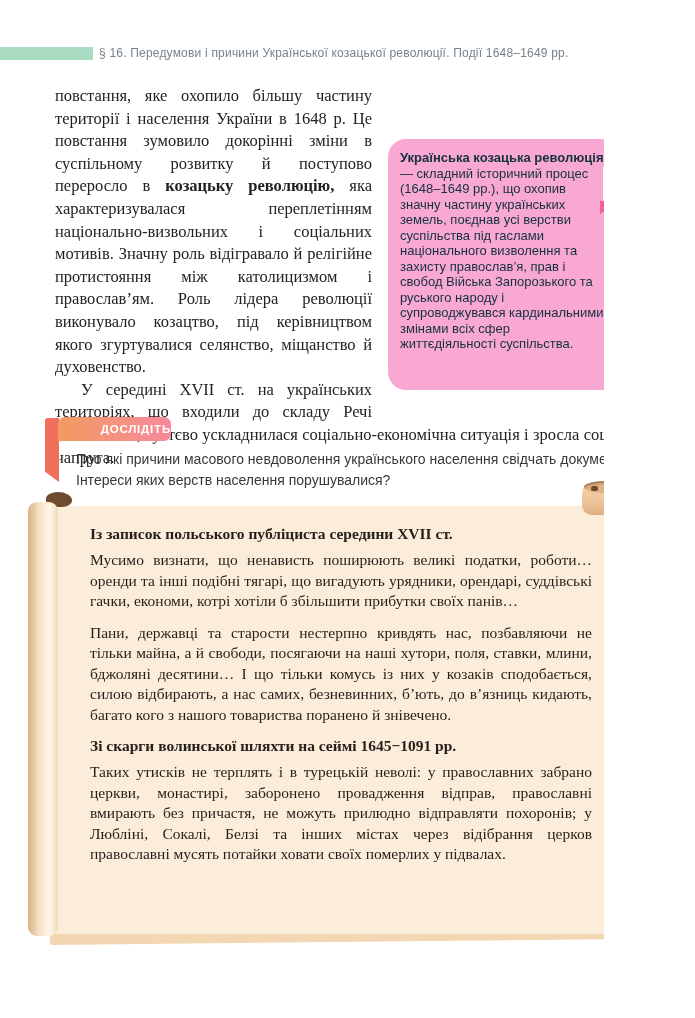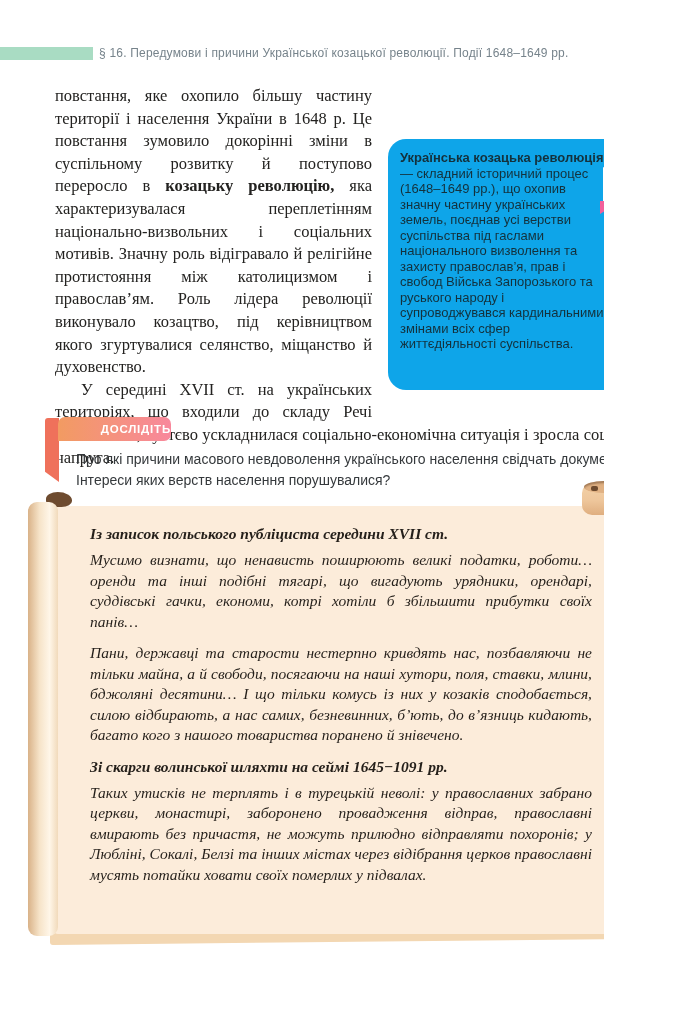--- a/index.html
+++ b/index.html
@@ -13,21 +13,21 @@
 
   
   .content{position:absolute;left:55px;top:85px;width:597px;
            font-family:"Liberation Serif",serif;font-size:16.5px;line-height:22.6px;
            color:#232220;text-align:justify;}
   .content p{margin:0;}
   .p2{text-indent:26px;}
 
   
   .def-box{position:relative;float:right;width:296px;height:251px;margin:54px -32px 12px 16px;
-           background:#0ea5e9;border-radius:18px;}
+           background:#f9a8d4;border-radius:18px;}
   .def-strip{position:absolute;right:0;top:0;width:72px;height:100%;background:#a6dabe;
              border-radius:0 9px 9px 0;}
   .def-text{position:absolute;left:12px;top:11px;width:204px;
             font-family:"Liberation Sans",sans-serif;font-size:13px;line-height:15.5px;
             color:#14313c;text-align:left;text-indent:0;}
   .def-text b{font-weight:bold;}
 
   
   .def-icon{position:absolute;right:42px;top:8px;width:40px;height:66px;}
   .ic-bubble{position:absolute;left:6px;top:0;width:30px;height:13px;background:#ef5f99;border-radius:7px;}
@@ -64,21 +64,21 @@
         background:linear-gradient(180deg,#f3d2a8 0%,#eec69b 55%,#dfae7f 100%);}
   .scroll-right-roll:before{content:"";position:absolute;left:2px;top:-2px;right:2px;height:12px;
         border-radius:50%;background:#e0b183;box-shadow:inset 0 2px 2px rgba(110,75,47,.55);}
   .scroll-right-roll:after{content:"";position:absolute;left:9px;top:3px;width:7px;height:5px;
         background:#6e4b2f;border-radius:2px;box-shadow:20px 1px 0 -1px #6e4b2f;}
   .scroll-right-edge{position:absolute;right:4px;top:24px;bottom:8px;width:12px;border-radius:5px;
         background:linear-gradient(90deg,#fbeed9 0%,#eecb9f 80%,#e2b488 100%);}
   .scroll-bottom-shadow{position:absolute;left:22px;right:8px;bottom:2px;height:14px;background:#f3d7b2;
         border-radius:3px;transform:skewY(-.6deg);}
   .scroll-content{position:absolute;left:62px;top:36px;right:40px;
-        font-family:"Liberation Serif",serif;color:#241f1a;text-align:justify;font-style:italic;}
+        font-family:"Liberation Serif",serif;color:#241f1a;text-align:justify;}
   .doc h3{margin:0 0 6px;font-size:15.5px;line-height:20px;font-weight:bold;text-align:left;}
   .doc p{margin:0 0 11px;font-size:15.5px;line-height:20.5px;}
 
   
   .page-number{position:absolute;left:620px;top:944px;width:50px;text-align:left;
                font-size:20px;font-weight:bold;color:#1d1d1b;}
   .page-bar{position:absolute;left:646px;top:968px;width:24px;height:50px;background:#a9dcc3;}
 </style>
 </head>
 <body>

